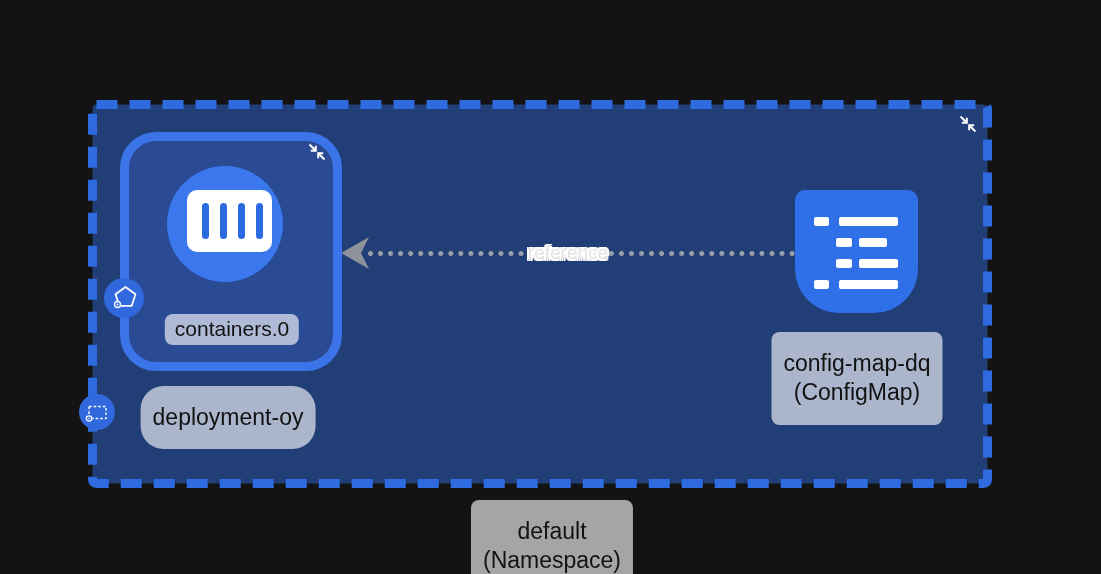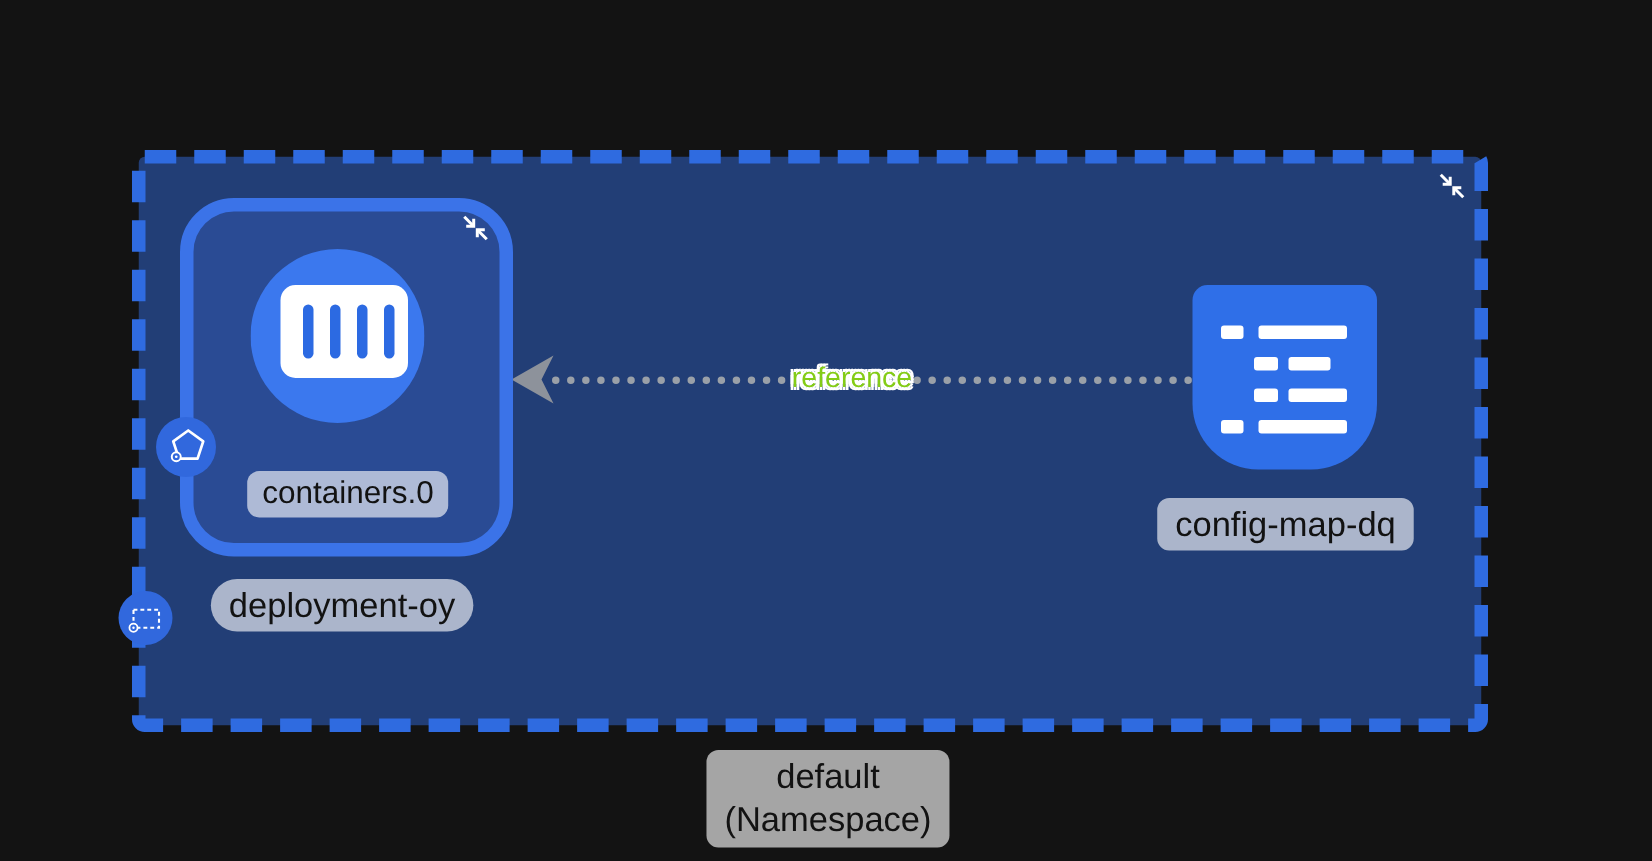--- a/index.html
+++ b/index.html
@@ -36,38 +36,38 @@
     border-radius:10px 10px 44px 44px;
   }
   .cm-line{position:absolute;background:#ffffff;border-radius:2px;height:9px;}
 
   
   .label{
     position:absolute;
     transform:translateX(-50%);
     background:rgba(255,255,255,0.62);
     border-radius:8px;
-    padding:3px 12px;
+    padding:17px 12px;
     text-align:center;
     font-size:23px;
     line-height:1.28;
     color:#121212;
     white-space:nowrap;
   }
   .label.small{font-size:21px;padding:2px 10px;}
 
   
   .edge-line{
     position:absolute;left:368px;top:251px;width:427px;height:0;
     border-top:5px dotted #9aa0a8;
   }
   .edge-label{
     position:absolute;left:568px;top:253px;
     transform:translate(-50%,-50%);
-    font-size:19px;font-weight:500;color:#84cc16;white-space:nowrap;
+    font-size:19px;font-weight:500;color:#e5e5e5;white-space:nowrap;
     text-shadow:
       -2px -2px 0 #fff, 2px -2px 0 #fff, -2px 2px 0 #fff, 2px 2px 0 #fff,
       -2px 0 0 #fff, 2px 0 0 #fff, 0 -2px 0 #fff, 0 2px 0 #fff;
   }
 
   
   .badge{
     position:absolute;border-radius:50%;background:#3168dd;
   }
   .badge.pent{left:104px;top:278px;width:40px;height:40px;}
@@ -156,20 +156,21 @@
   <div class="label small" style="left:232px;top:314px;">
     <div>containers.0</div>
   </div>
 
   <div class="label" style="left:228px;top:386px;border-radius:23px;">
     <div>deployment-oy</div>
   </div>
 
   <div class="label" style="left:857px;top:332px;">
     <div>config-map-dq</div>
+    <div>(ConfigMap)</div>
   </div>
 
   <div class="label" style="left:552px;top:500px;">
     <div>default</div>
     <div>(Namespace)</div>
   </div>
 
   <div class="edge-label">reference</div>
 
 </div>

